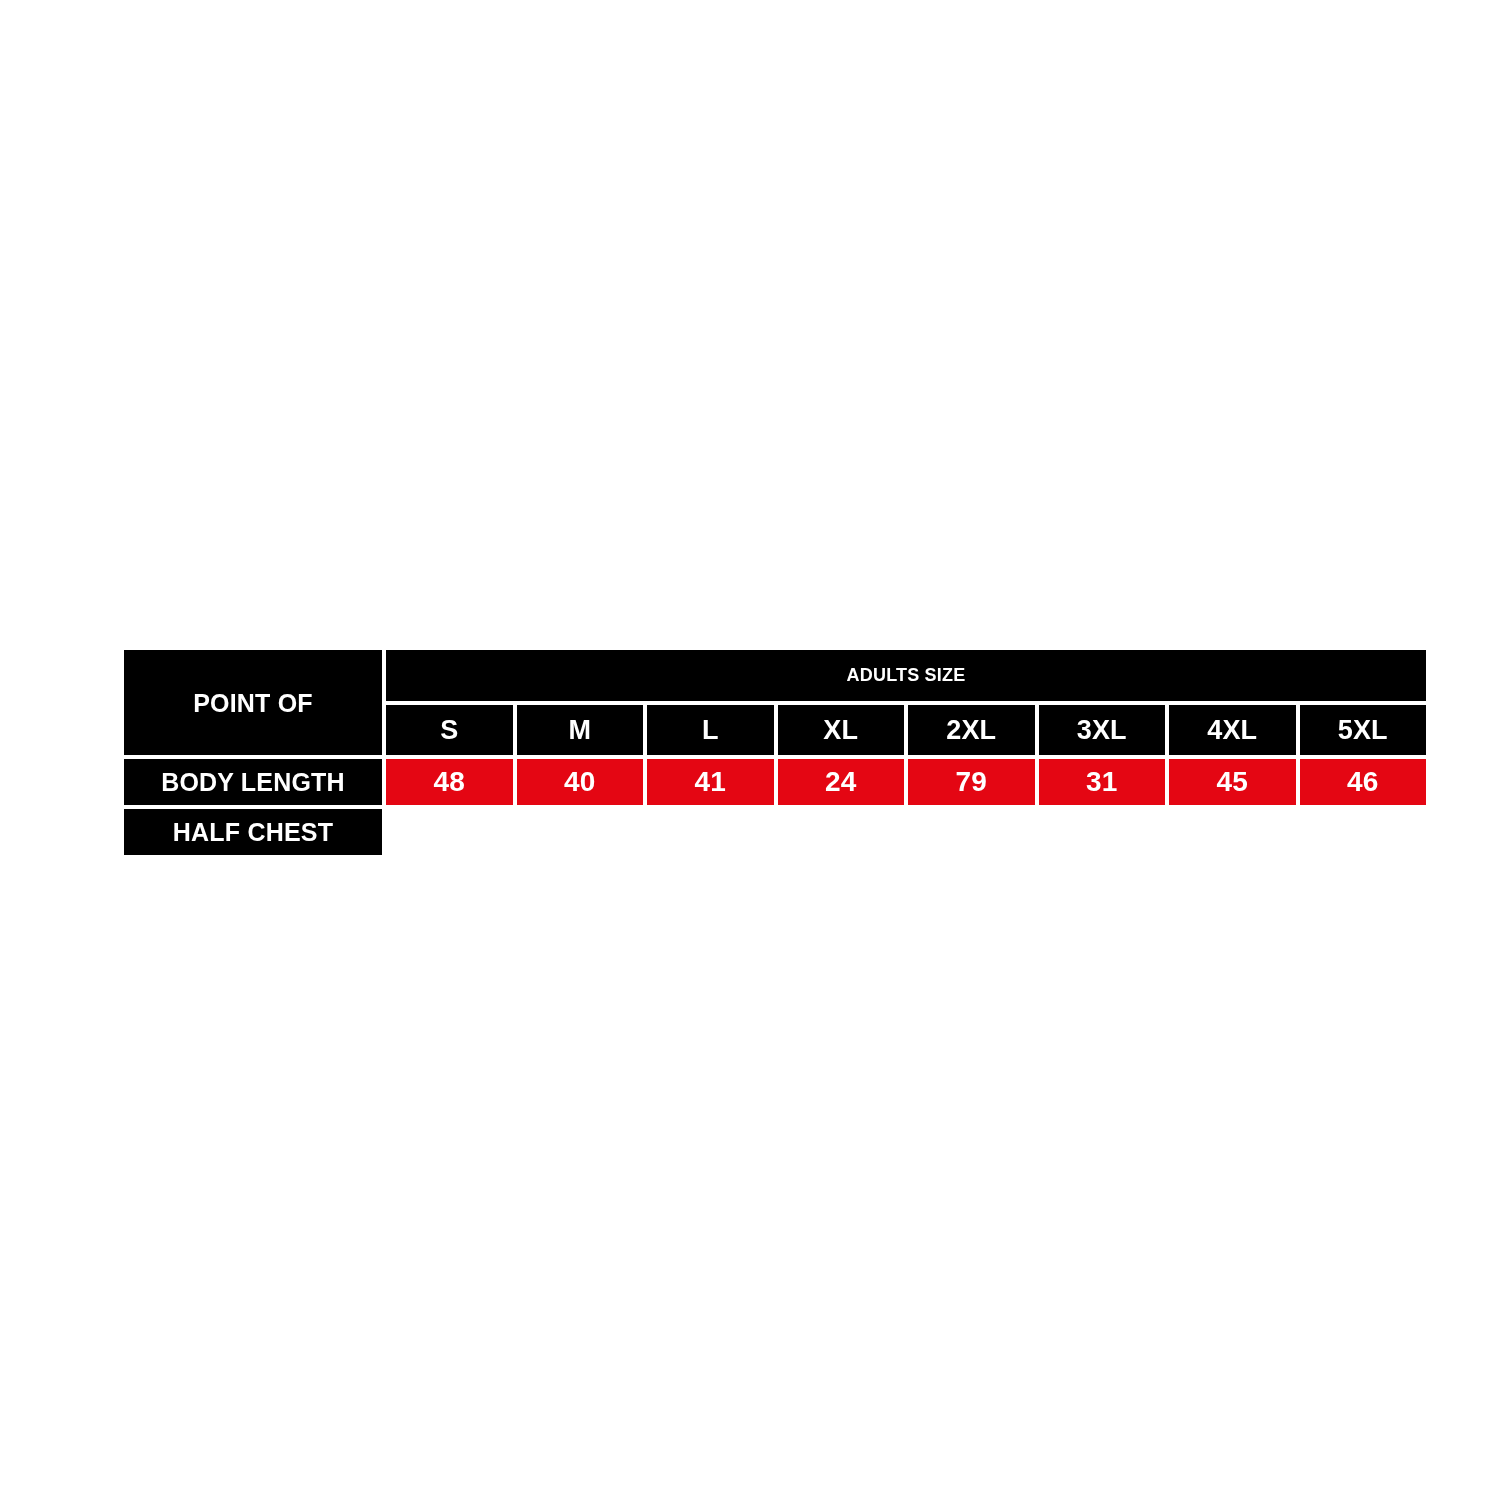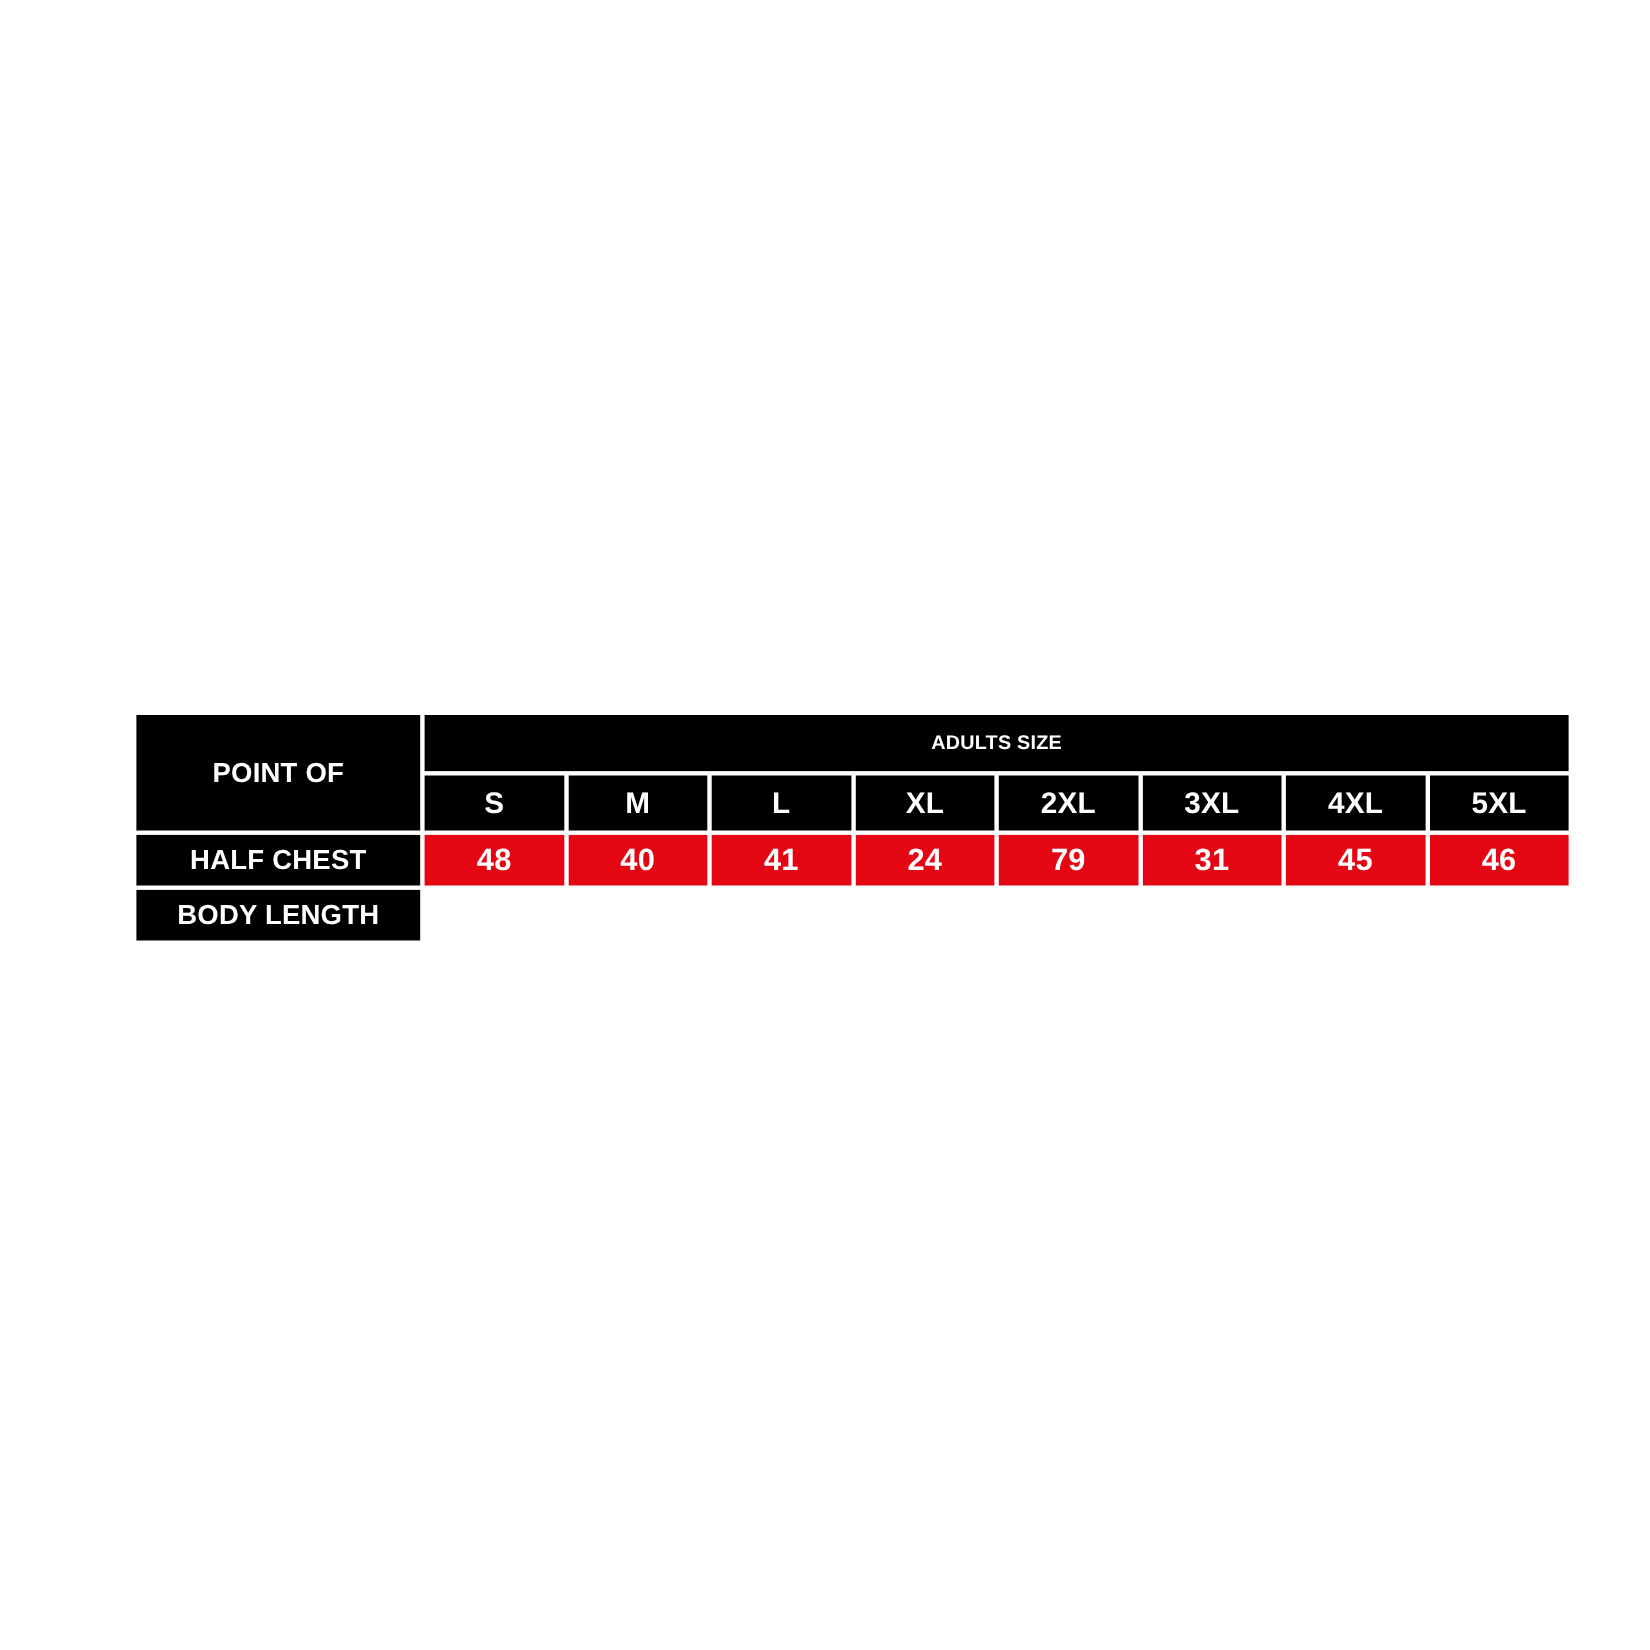--- a/index.html
+++ b/index.html
@@ -120,22 +120,22 @@
 <div class="page">
 
   <div class="size-chart">
 
     <div class="label-col">
       <div class="cell label-title">
         <div>
           <span class="l1">POINT OF</span>
         </div>
       </div>
+      <div class="cell label-row">BODY LENGTH</div>
       <div class="cell label-row first">HALF CHEST</div>
-      <div class="cell label-row">BODY LENGTH</div>
     </div>
 
     <div class="size-area">
 
       <div class="cell adults-banner">ADULTS SIZE</div>
 
       <div class="grid-row sizes">
         <div class="cell">S</div>
         <div class="cell">M</div>
         <div class="cell">L</div>

